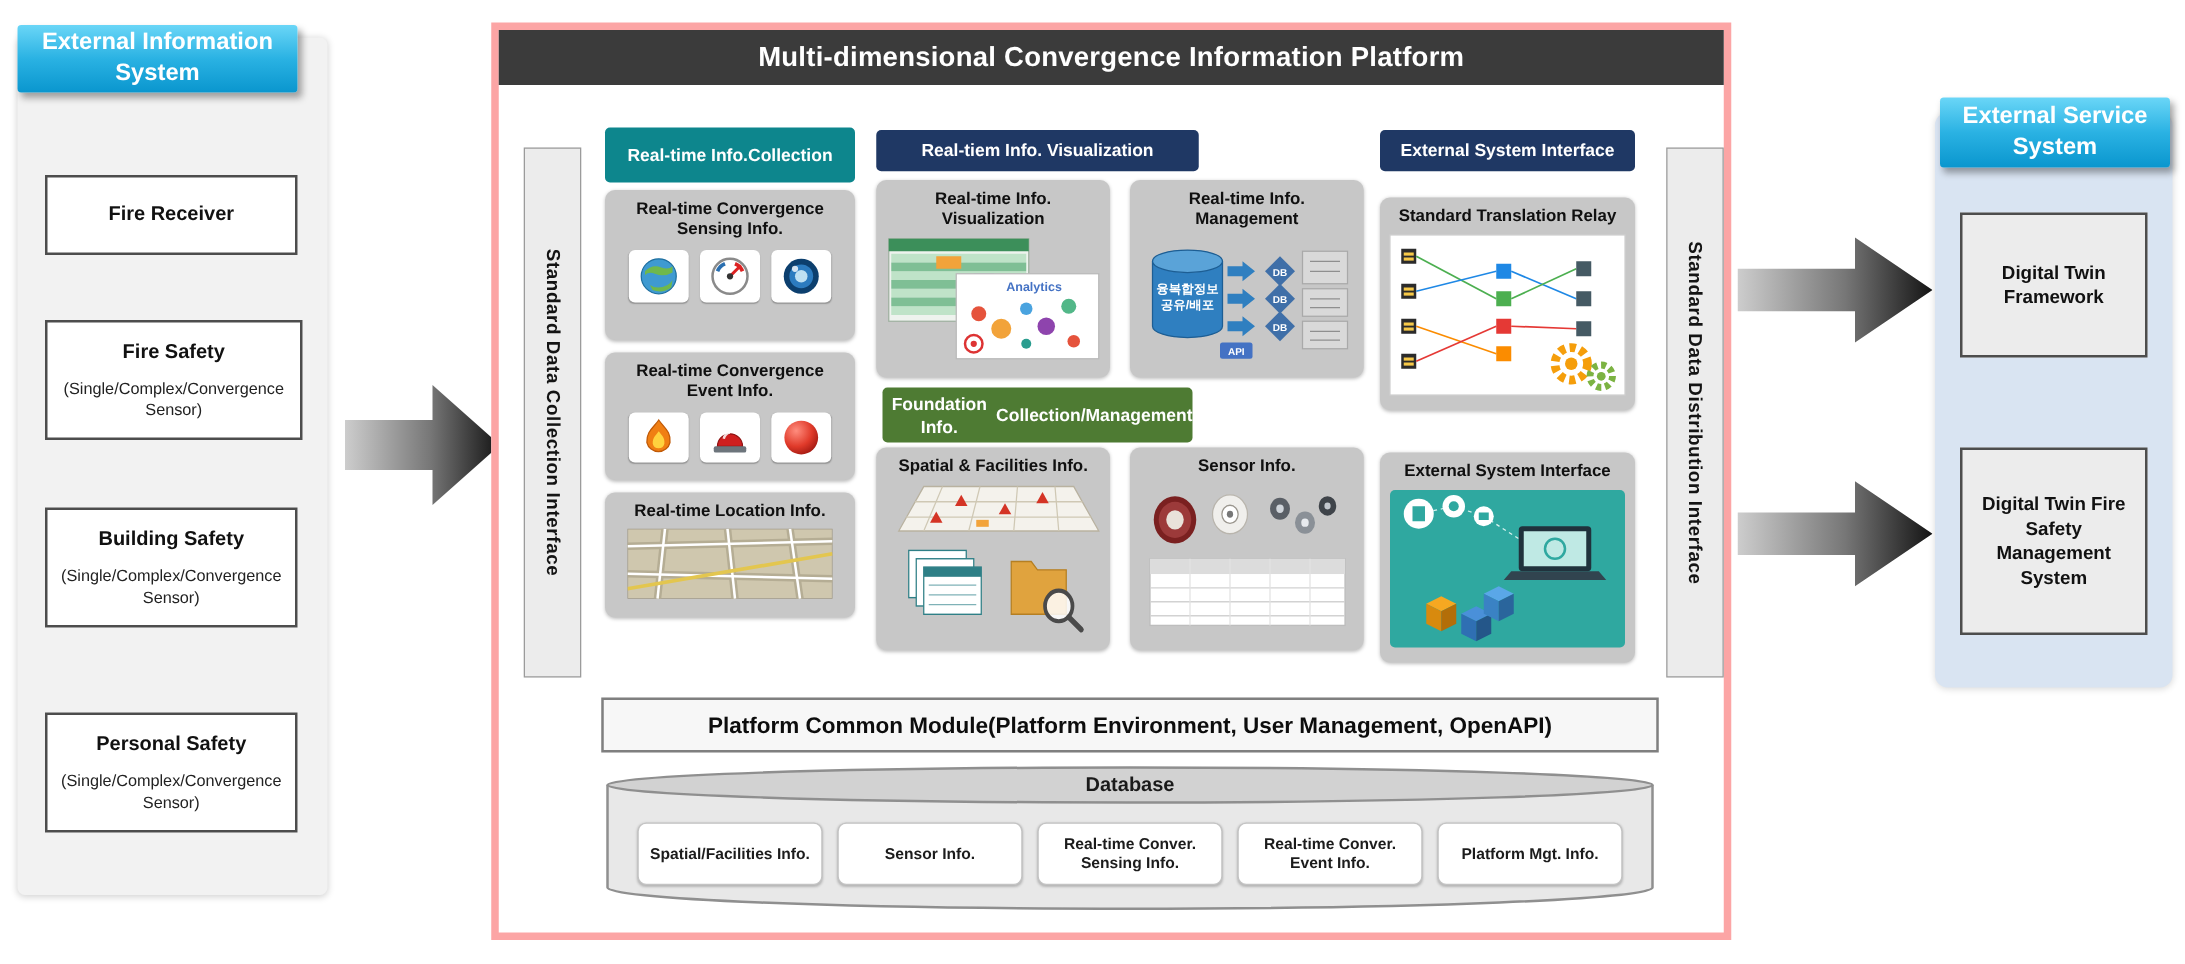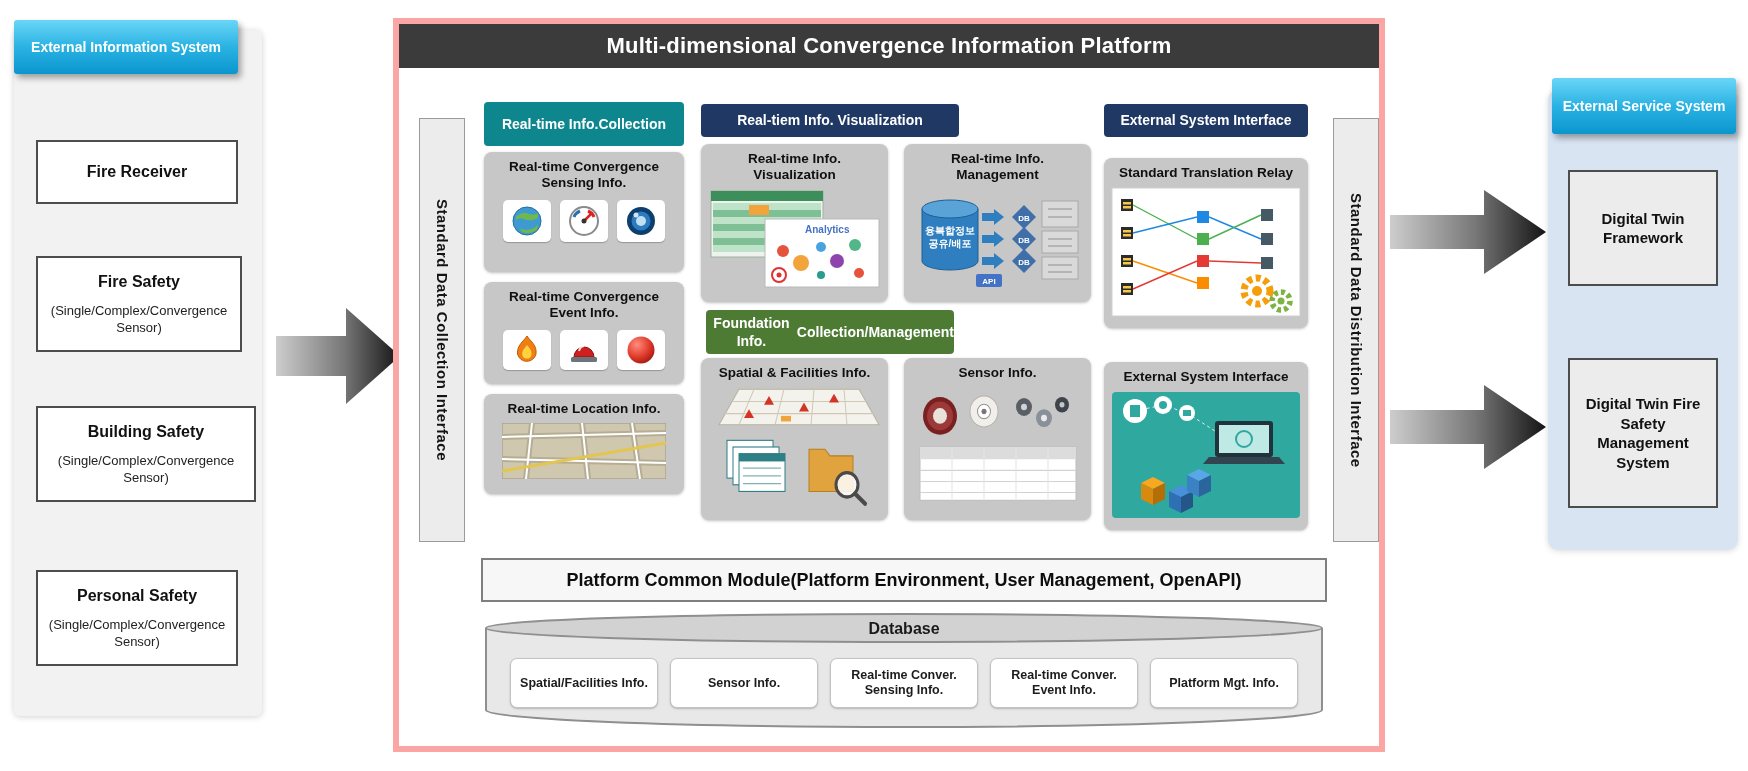--- a/index.html
+++ b/index.html
@@ -1,19 +1,19 @@
 <!DOCTYPE html>
 <html><head>
 <meta charset="utf-8">
 <style>
   *{box-sizing:border-box;margin:0;padding:0}
   body{font-family:"Liberation Sans",sans-serif;background:#fff}
   .stage{position:relative;width:1748px;height:771px;background:#fff;overflow:hidden}
   .panel{position:absolute;background:#f2f2f2;border-radius:6px;box-shadow:0 1px 6px rgba(0,0,0,.18)}
-  .cyan-header{position:absolute;background:linear-gradient(180deg,#6ad6f7 0%,#2ab2e3 50%,#0a96ce 100%);color:#fff;font-weight:bold;font-size:14px;line-height:1.3;display:flex;align-items:center;justify-content:center;text-align:center;border-radius:3px;box-shadow:3px 4px 6px rgba(0,0,0,.35);padding:4px;z-index:2}
+  .cyan-header{position:absolute;background:linear-gradient(180deg,#6ad6f7 0%,#2ab2e3 50%,#0a96ce 100%);color:#fff;font-weight:bold;font-size:19px;line-height:1.3;display:flex;align-items:center;justify-content:center;text-align:center;border-radius:3px;box-shadow:3px 4px 6px rgba(0,0,0,.35);padding:4px;z-index:2}
   .io-box{position:absolute;background:#fff;border:2px solid #4d4d4d;display:flex;flex-direction:column;align-items:center;justify-content:center;text-align:center;padding:4px}
   .io-box .t{font-weight:bold;font-size:16px;color:#111;line-height:1.2}
   .io-box .s{font-size:13px;color:#222;line-height:1.25;margin-top:12px}
   .platform{position:absolute;border:6px solid #fca5a5;background:#fff}
   .platform-header{position:absolute;left:0;top:0;width:100%;height:44px;background:#3b3b3b;color:#fff;font-weight:bold;font-size:22px;display:flex;align-items:center;justify-content:center;letter-spacing:.2px}
   .vbar{position:absolute;background:#ececec;border:1px solid #9b9b9b;display:flex;align-items:center;justify-content:center}
   .vbar span{writing-mode:vertical-rl;font-weight:bold;font-size:15px;color:#141414;white-space:nowrap;letter-spacing:.5px}
   .sec-header{position:absolute;color:#fff;font-weight:bold;font-size:14px;line-height:1.3;display:flex;flex-direction:row;align-items:center;justify-content:center;text-align:center;border-radius:4px}
   .teal{background:#0d868d}.navy{background:#1f3864}.green{background:#4e7b33}
   .card{position:absolute;background:#c7c7c7;border-radius:8px;box-shadow:0 1px 3px rgba(0,0,0,.25);overflow:hidden}
@@ -39,21 +39,21 @@
     <span>External Information System</span>
   </div>
 
   <div class="io-box" style="left:36px;top:140px;width:202px;height:64px">
     <div class="t">Fire Receiver</div>
   </div>
   <div class="io-box" style="left:36px;top:256px;width:206px;height:96px">
     <div class="t">Fire Safety</div>
     <div class="s">(Single/Complex/Convergence Sensor)</div>
   </div>
-  <div class="io-box" style="left:36px;top:406px;width:220px;height:96px">
+  <div class="io-box" style="left:36px;top:406px;width:202px;height:96px">
     <div class="t">Building Safety</div>
     <div class="s">(Single/Complex/Convergence Sensor)</div>
   </div>
   <div class="io-box" style="left:36px;top:570px;width:202px;height:96px">
     <div class="t">Personal Safety</div>
     <div class="s">(Single/Complex/Convergence Sensor)</div>
   </div>
 
   <svg class="arrow" style="left:276px;top:296px" width="124" height="120" viewBox="0 0 124 120">
     <defs>

